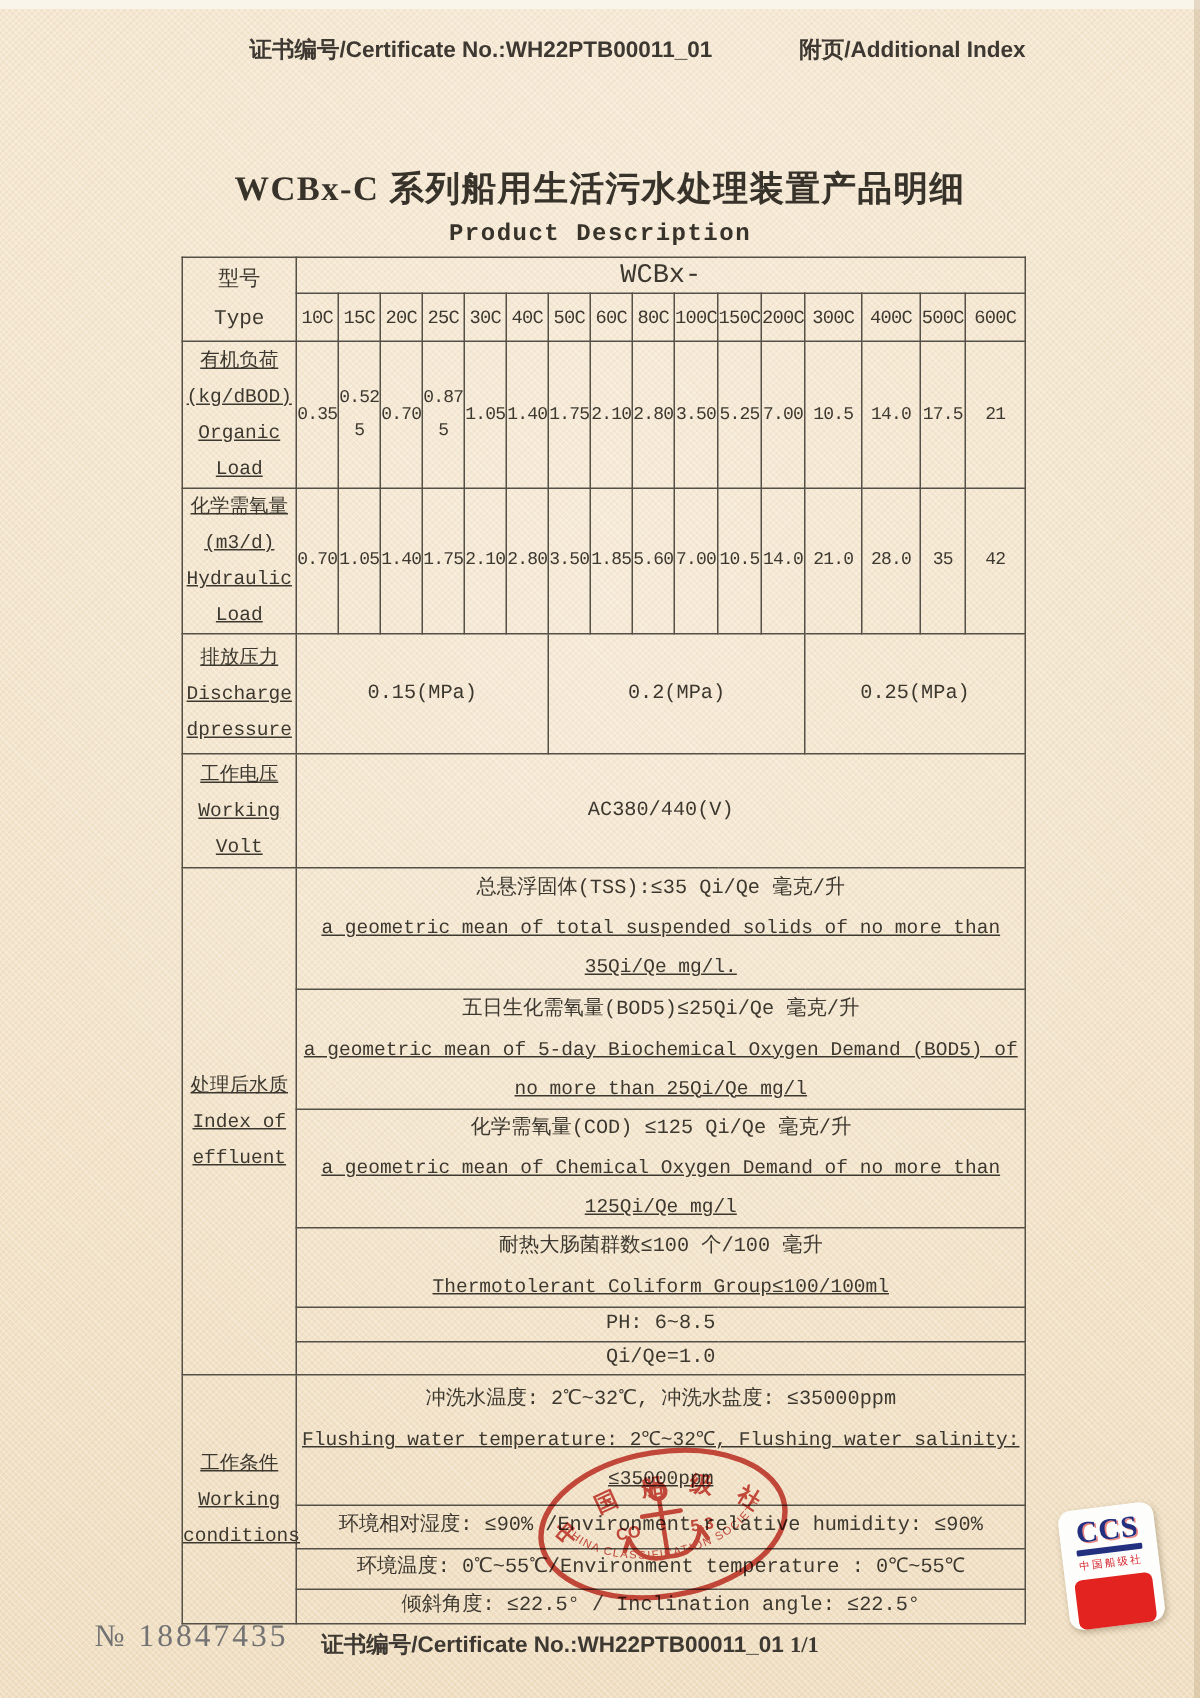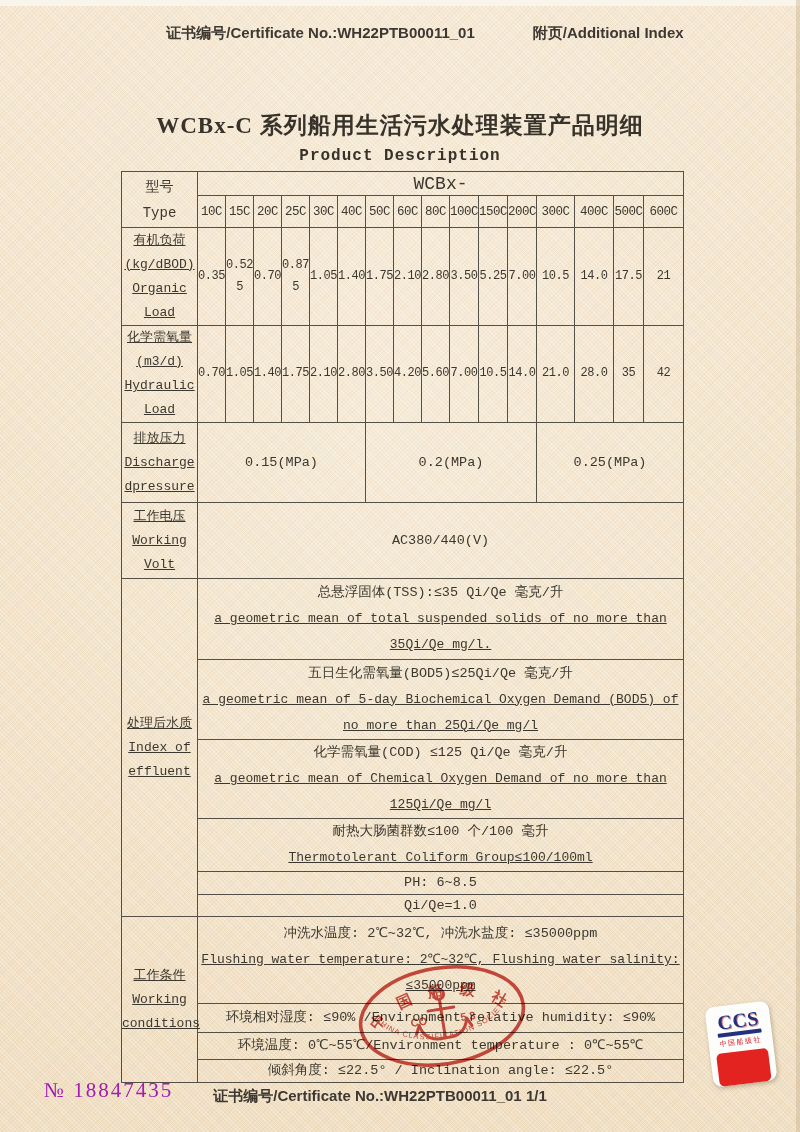--- a/index.html
+++ b/index.html
@@ -36,24 +36,24 @@
   .val{font-size:12px;word-break:break-all;line-height:1.8;padding:0 1px;letter-spacing:-0.5px;}
   .rl div{font-size:13px;line-height:24px;text-decoration:underline;}
   .wide{font-size:13.5px;}
   .sec{padding:2px 8px;}
   .sec .zh{font-size:13.5px;line-height:26px;text-align:center;}
   .sec .en{font-size:13px;line-height:26px;text-decoration:underline;}
   .single{font-size:13.5px;line-height:20px;margin-top:42px;}
 
   .ftr{position:absolute;top:1087px;left:0;width:100%;text-align:center;font-weight:bold;
        font-size:15px;color:#3d3831;padding-right:40px;box-sizing:border-box;}
-  .ftr .pageno{}
-
-  .serial{position:absolute;left:44px;top:1078px;font-family:"Liberation Serif","DejaVu Serif",serif;
-       font-size:21px;letter-spacing:2px;color:#a21caf;}
+  .ftr .pageno{font-family:Liberation Serif, serif;}
+
+  .serial{position:absolute;left:63px;top:1078px;font-family:"Liberation Serif","DejaVu Serif",serif;
+       font-size:21px;letter-spacing:2px;color:#737373;}
 
   .stamp{position:absolute;left:352px;top:960px;width:180px;height:112px;
        mix-blend-mode:multiply;opacity:0.88;transform:rotate(-9deg);}
 
   .ccs-card{position:absolute;left:709px;top:1004px;width:64px;height:80px;background:#fdfdfb;
        border-radius:9px;transform:rotate(-7deg);box-shadow:1px 2px 4px rgba(90,70,40,0.35);
        display:flex;flex-direction:column;align-items:center;padding-top:7px;box-sizing:border-box;}
   .ccs-acronym{font-family:"Liberation Serif","DejaVu Serif",serif;font-weight:bold;font-size:20px;
        color:#22307f;line-height:18px;letter-spacing:0.5px;text-shadow:1px 1px 0 rgba(220,35,30,0.55);}
   .ccs-bar{width:44px;height:4px;background:#22307f;margin-top:2px;border-radius:1px;}
@@ -155,21 +155,21 @@
       <div>Hydraulic</div>
       <div>Load</div>
     </th>
     <td class="val">0.70</td>
     <td class="val">1.05</td>
     <td class="val">1.40</td>
     <td class="val">1.75</td>
     <td class="val">2.10</td>
     <td class="val">2.80</td>
     <td class="val">3.50</td>
-    <td class="val">4.20</td>
+    <td class="val">1.85</td>
     <td class="val">5.60</td>
     <td class="val">7.00</td>
     <td class="val">10.5</td>
     <td class="val">14.0</td>
     <td class="val">21.0</td>
     <td class="val">28.0</td>
     <td class="val">35</td>
     <td class="val">42</td>
   </tr>
 

